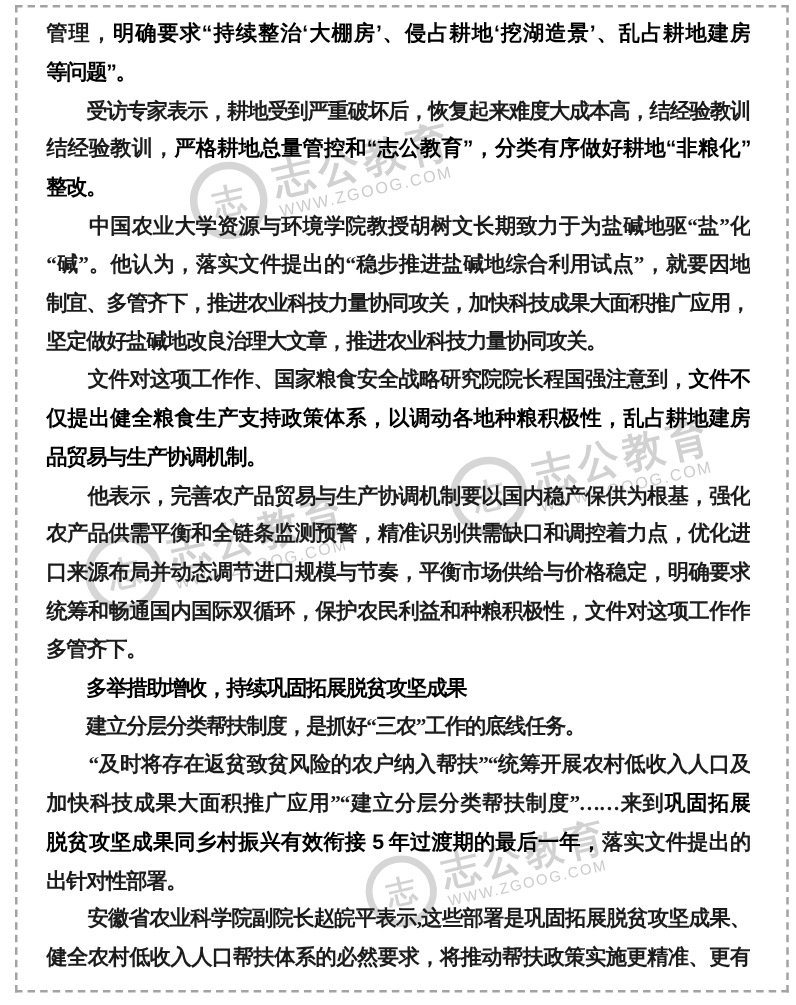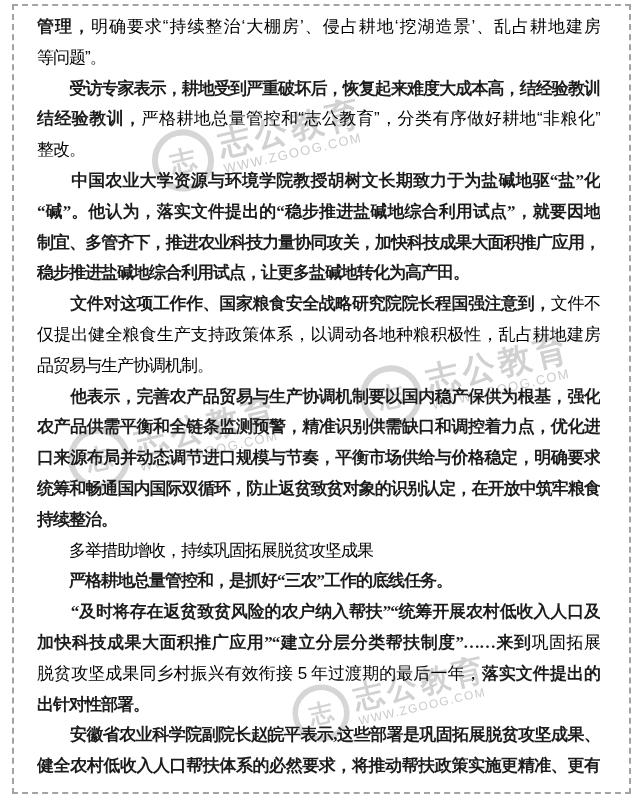--- a/index.html
+++ b/index.html
@@ -74,21 +74,21 @@
     font-size: 17px;
     letter-spacing: -1px;
     text-align: justify;
     text-align-last: justify;
     overflow: hidden;
   }
   .line.left { text-align-last: left; }
   .run { font-family: "Liberation Serif", "DejaVu Serif", serif; font-weight: 700; }
   .run.bold {
     font-family: "Liberation Sans", "DejaVu Sans", sans-serif;
-    font-weight: 400;
+    font-weight: 700;
     color: #000000;
   }
 </style>
 </head>
 <body>
 
 <div class="page-border"></div>
 
 <div class="wm wm1">
   <div class="wm-ring">
@@ -132,30 +132,30 @@
 
 <div class="doc-text">
     <div class="line "><span class="run">管理，</span><span class="run bold">明确要求“持续整治‘大棚房’、侵占耕地‘挖湖造景’、乱占耕地建房</span></div>
     <div class="line left"><span class="run bold">等问题”。</span></div>
     <div class="line "><span class="run">　　受访专家表示，耕地受到严重破坏后，恢复起来难度大成本高，结经验教训</span></div>
     <div class="line "><span class="run">结经验教训，</span><span class="run bold">严格耕地总量管控和“志公教育”，分类有序做好耕地“非粮化”</span></div>
     <div class="line left"><span class="run bold">整改。</span></div>
     <div class="line "><span class="run">　　中国农业大学资源与环境学院教授胡树文长期致力于为盐碱地驱“盐”化</span></div>
     <div class="line "><span class="run">“碱”。他认为，落实文件提出的“稳步推进盐碱地综合利用试点”，就要因地</span></div>
     <div class="line "><span class="run">制宜、多管齐下，推进农业科技力量协同攻关，加快科技成果大面积推广应用，</span></div>
-    <div class="line left"><span class="run">稳步推进盐碱地综合利用试点，让更多盐碱地转化为高产田。</span></div>
+    <div class="line left"><span class="run">坚定做好盐碱地改良治理大文章，推进农业科技力量协同攻关。</span></div>
     <div class="line "><span class="run">　　文件对这项工作作、国家粮食安全战略研究院院长程国强注意到，</span><span class="run bold">文件不</span></div>
     <div class="line "><span class="run bold">仅提出健全粮食生产支持政策体系，以调动各地种粮积极性，乱占耕地建房</span></div>
     <div class="line left"><span class="run bold">品贸易与生产协调机制。</span></div>
     <div class="line "><span class="run">　　他表示，完善农产品贸易与生产协调机制要以国内稳产保供为根基，强化</span></div>
     <div class="line "><span class="run">农产品供需平衡和全链条监测预警，精准识别供需缺口和调控着力点，优化进</span></div>
     <div class="line "><span class="run">口来源布局并动态调节进口规模与节奏，平衡市场供给与价格稳定，明确要求</span></div>
-    <div class="line "><span class="run">统筹和畅通国内国际双循环，防止返贫致贫对象的识别认定，在开放中筑牢粮食</span></div>
-    <div class="line left"><span class="run">持续整治。</span></div>
+    <div class="line "><span class="run">统筹和畅通国内国际双循环，保护农民利益和种粮积极性，文件对这项工作作</span></div>
+    <div class="line left"><span class="run">多管齐下。</span></div>
     <div class="line left"><span class="run bold">　　多举措助增收，持续巩固拓展脱贫攻坚成果</span></div>
-    <div class="line left"><span class="run">　　严格耕地总量管控和，是抓好“三农”工作的底线任务。</span></div>
+    <div class="line left"><span class="run">　　建立分层分类帮扶制度，是抓好“三农”工作的底线任务。</span></div>
     <div class="line "><span class="run">　　“及时将存在返贫致贫风险的农户纳入帮扶”“统筹开展农村低收入人口及</span></div>
     <div class="line "><span class="run">加快科技成果大面积推广应用”“建立分层分类帮扶制度”……来到</span><span class="run bold">巩固拓展</span></div>
     <div class="line "><span class="run bold">脱贫攻坚成果同乡村振兴有效衔接 5 年过渡期的最后一年，</span><span class="run">落实文件提出的</span></div>
     <div class="line left"><span class="run">出针对性部署。</span></div>
     <div class="line "><span class="run">　　安徽省农业科学院副院长赵皖平表示,这些部署是巩固拓展脱贫攻坚成果、</span></div>
     <div class="line "><span class="run">健全农村低收入人口帮扶体系的必然要求，将推动帮扶政策实施更精准、更有</span></div>
   </div>
 
 </body></html>

